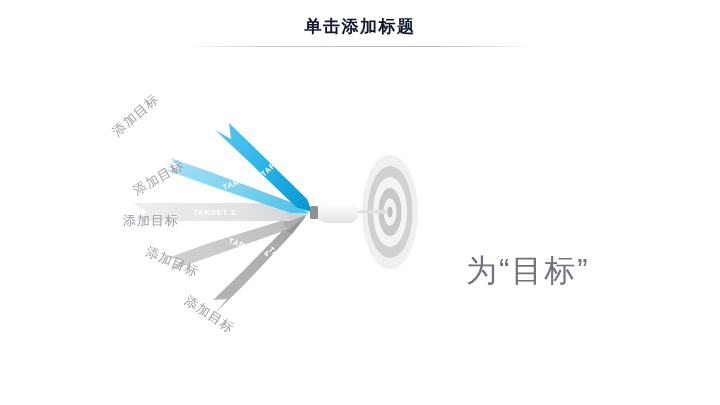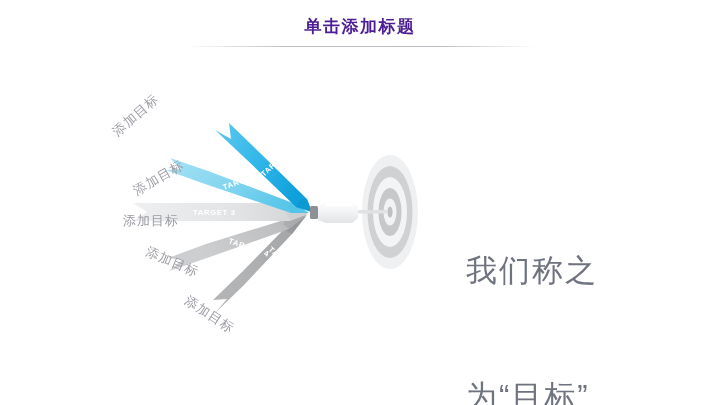--- a/index.html
+++ b/index.html
@@ -101,21 +101,21 @@
     letter-spacing: 0.7px;
     fill: #ffffff;
   }
 </style>
 </head>
 <body>
 
 <div id="slide" style="background: rgb(255, 255, 255);">
 
   <div id="title-block">
-    <div id="page-title" style="color: #4c1d95;">单击添加标题</div>
+    <div id="page-title" style="color: #0f172a;">单击添加标题</div>
     <div id="title-rule"></div>
   </div>
 
   <div id="diagram">
     <svg width="720" height="405" viewBox="0 0 720 405" xmlns="http://www.w3.org/2000/svg">
       <defs>
         <linearGradient id="g1" x1="0" y1="0" x2="1" y2="0.45">
           <stop offset="0" stop-color="#5ec9ee"></stop>
           <stop offset="0.55" stop-color="#2fb6e9"></stop>
           <stop offset="1" stop-color="#0f9fda"></stop>
@@ -237,17 +237,16 @@
     </svg>
   </div>
 
   <div class="caption" id="cap-1">添加目标</div>
   <div class="caption" id="cap-2">添加目标</div>
   <div class="caption" id="cap-3">添加目标</div>
   <div class="caption" id="cap-4">添加目标</div>
   <div class="caption" id="cap-5">添加目标</div>
 
   <div id="headline" style="color: rgb(111, 115, 127);">
-    <span class="ln">我们称之</span>
     <span class="ln">为“目标”</span>
   </div>
 
 </div>
 
 </body></html>

